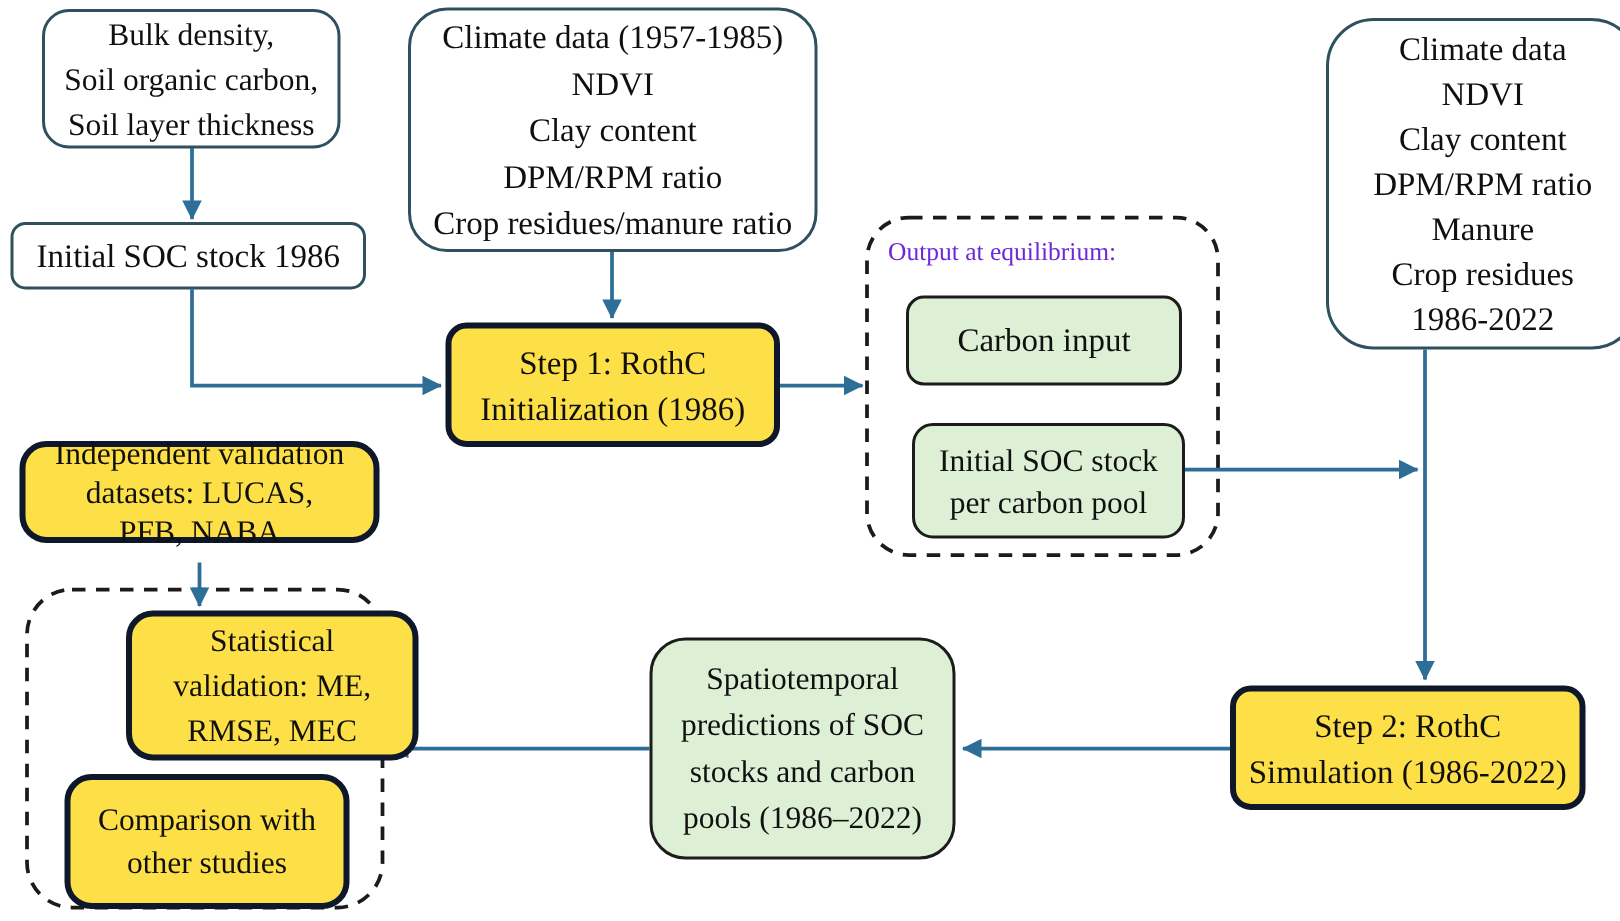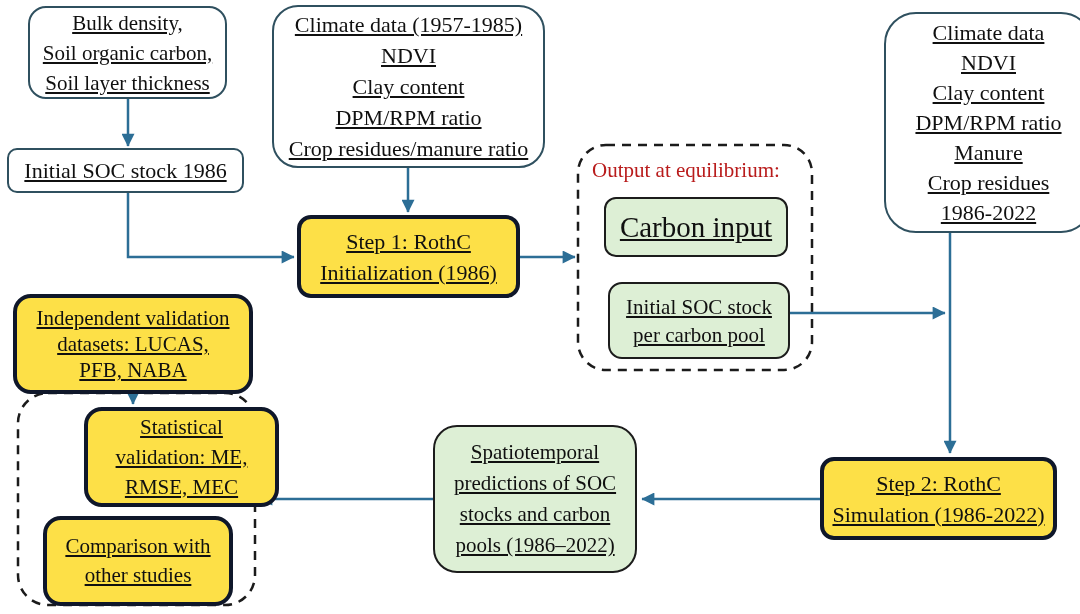--- a/index.html
+++ b/index.html
@@ -17,36 +17,35 @@
     z-index: 2;
     box-sizing: border-box;
     display: flex;
     align-items: center;
     justify-content: center;
     text-align: center;
     white-space: pre-line;
     color: #101010;
     font-size: 21px;
     line-height: 30px;
-    text-decoration: underline;
   }
   .white-box { background: #ffffff; border: 2px solid #2f505f; }
   .blue-box  { background: #fde047; border: 4px solid #0f172a; }
   .green-box { background: #ddefd5; border: 2px solid #1c1c1c; }
-  .label { position: absolute; z-index: 2; color: #b91c1c; font-size: 21px; white-space: nowrap; }
+  .label { position: absolute; z-index: 2; color: #6d28d9; font-size: 17px; white-space: nowrap; }
 
   #bulk-density        { left: 28px;  top: 6px;   width: 199px; height: 93px;  border-radius: 18px; }
   #initial-soc         { left: 7px;   top: 148px; width: 237px; height: 45px;  border-radius: 10px; font-size: 22px; }
   #climate-1961        { left: 272px; top: 5px;   width: 273px; height: 163px; border-radius: 26px; font-size: 22px; line-height: 31px; }
   #climate-1986        { left: 848px; top: 12px;  width: 209px; height: 221px; border-radius: 32px; font-size: 22px; line-height: 30px; margin-left: 36px; }
   #step1               { left: 297px; top: 215px; width: 223px; height: 83px;  border-radius: 14px; font-size: 22px; line-height: 31px; }
   #output-label        { left: 592px; top: 158px; }
-  #carbon-input        { left: 604px; top: 197px; width: 184px; height: 60px;  border-radius: 12px; font-size: 29px; }
+  #carbon-input        { left: 604px; top: 197px; width: 184px; height: 60px;  border-radius: 12px; font-size: 22px; }
   #initial-pool        { left: 608px; top: 282px; width: 182px; height: 77px;  border-radius: 14px; line-height: 28px; }
-  #indep-validation    { left: 13px;  top: 294px; width: 240px; height: 100px;  border-radius: 18px; line-height: 26px; }
+  #indep-validation    { left: 13px;  top: 294px; width: 240px; height: 68px;  border-radius: 18px; line-height: 26px; }
   #statistical         { left: 38px;  top: 407px; width: 195px; height: 100px; border-radius: 18px; line-height: 30px; margin-left: 46px; }
   #comparison          { left: 43px;  top: 516px; width: 190px; height: 90px;  border-radius: 18px; line-height: 29px; }
   #spatiotemporal      { left: 433px; top: 425px; width: 204px; height: 148px; border-radius: 24px; line-height: 31px; }
   #step2               { left: 820px; top: 457px; width: 237px; height: 83px;  border-radius: 14px; font-size: 22px; line-height: 31px; }
 </style>
 </head>
 <body>
 
 <div id="canvas">
 

